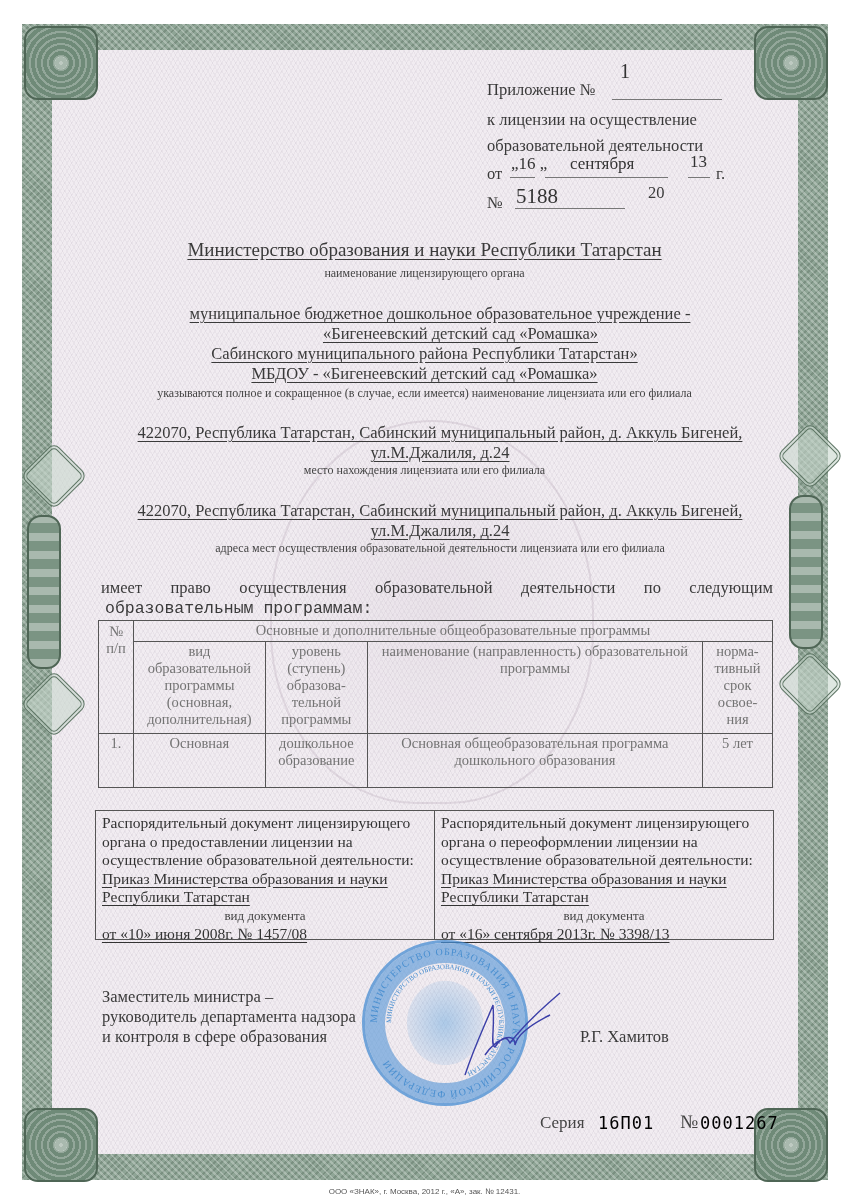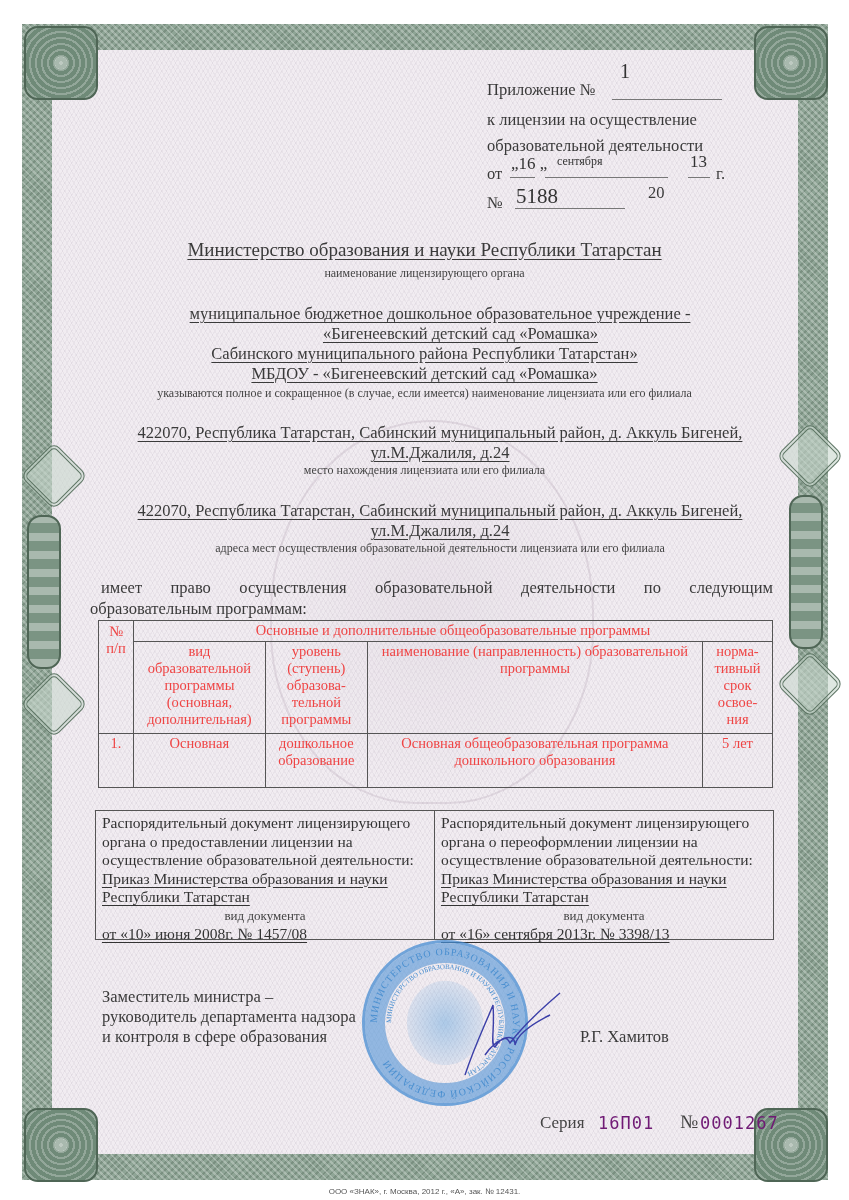--- a/index.html
+++ b/index.html
@@ -58,21 +58,21 @@
   .fill {
     position: absolute; border-bottom: 1px solid #777;
   }
   .hand { font-family: "Liberation Serif", serif; color: #333; }
   .small { font-size: 12px; color: #444; }
   .body16 { font-size: 16.5px; }
   .center { text-align: center; }
 
   table.progs {
     position: absolute; left: 98px; top: 620px; width: 675px;
-    border-collapse: collapse; font-size: 14.5px; color: #ef4444;
+    border-collapse: collapse; font-size: 14.5px; color: #737373;
   }
   table.progs td {
     border: 1px solid #555; vertical-align: top; text-align: center;
     padding: 1px 3px; line-height: 17px;
   }
   .docbox {
     position: absolute; top: 810px; height: 130px;
     border: 1px solid #555; padding: 3px 6px; box-sizing: border-box;
     font-size: 15.5px; line-height: 18.5px; color: #333;
   }
@@ -86,21 +86,21 @@
   .stamp-eagle {
     position: absolute; left: 42px; top: 38px; width: 76px; height: 84px;
     border-radius: 40% 40% 45% 45%;
     background: radial-gradient(ellipse, rgba(90,160,220,0.45), rgba(90,160,220,0.15) 70%, transparent 72%);
   }
   .stamp-text {
     position: absolute; left: 0; top: 0; width: 160px; height: 160px;
   }
   .signature { position: absolute; left: 455px; top: 985px; }
   .series { position: absolute; top: 1113px; font-size: 17px; color: #444; }
-  .series-val { font-family: "DejaVu Sans Mono", monospace; font-size: 17px; color: #701a75; letter-spacing: 1px; }
+  .series-val { font-family: "DejaVu Sans Mono", monospace; font-size: 17px; color: #000000; letter-spacing: 1px; }
   .printer { position: absolute; left: 0; width: 849px; top: 1187px; text-align: center; font-size: 8px; color: #555; font-family: "Liberation Sans", sans-serif; }
 </style>
 </head>
 <body>
 
 <div class="frame">
   <div class="frame-inner-line"></div>
 </div>
 <div class="paper"></div>
 <div class="corner" style="left:24px;top:26px;"></div>
@@ -118,21 +118,21 @@
 <div class="t body16" style="left:487px;top:80px;">Приложение №</div>
 <div class="fill" style="left:612px;top:99px;width:110px;"></div>
 <div class="t hand" style="left:620px;top:60px;font-size:20px;">1</div>
 <div class="t body16" style="left:487px;top:110px;">к лицензии   на осуществление</div>
 <div class="t body16" style="left:487px;top:136px;">образовательной деятельности</div>
 
 <div class="t body16" style="left:487px;top:164px;">от</div>
 <div class="fill" style="left:510px;top:177px;width:25px;"></div>
 <div class="t hand" style="left:511px;top:154px;font-size:17px;">„16 „</div>
 <div class="fill" style="left:545px;top:177px;width:123px;"></div>
-<div class="t hand" style="left:557px;top:154px;font-size:12px;">сентября</div>
+<div class="t hand" style="left:570px;top:154px;font-size:17px;">сентября</div>
 <div class="t body16" style="left:648px;top:164px;margin-top:19px;">20</div>
 <div class="fill" style="left:688px;top:177px;width:22px;"></div>
 <div class="t hand" style="left:690px;top:152px;font-size:17px;">13</div>
 <div class="t body16" style="left:716px;top:164px;">г.</div>
 
 <div class="t body16" style="left:487px;top:193px;">№</div>
 <div class="fill" style="left:515px;top:208px;width:110px;"></div>
 <div class="t hand" style="left:516px;top:184px;font-size:21px;">5188</div>
 
 <div class="t u center" style="left:0;width:849px;top:239px;font-size:19px;">Министерство образования и науки Республики Татарстан</div>
@@ -154,21 +154,21 @@
 
 <div class="t" style="left:101px;top:578px;width:672px;display:flex;justify-content:space-between;font-size:16.5px;">
   <span>имеет</span>
   <span>право</span>
   <span>осуществления</span>
   <span>образовательной</span>
   <span>деятельности</span>
   <span>по</span>
   <span>следующим</span>
 </div>
-<div class="t body16" style="left:90px;top:599px;">образовательным программам:</div>
+<div class="t body16" style="left:105px;top:599px;font-family:Liberation Mono, monospace;">образовательным программам:</div>
 
 <table class="progs">
   <colgroup>
     <col style="width:35px">
       <col style="width:132px">
       <col style="width:102px">
       <col style="width:336px">
       <col style="width:70px">
   </colgroup>
   <tbody>

